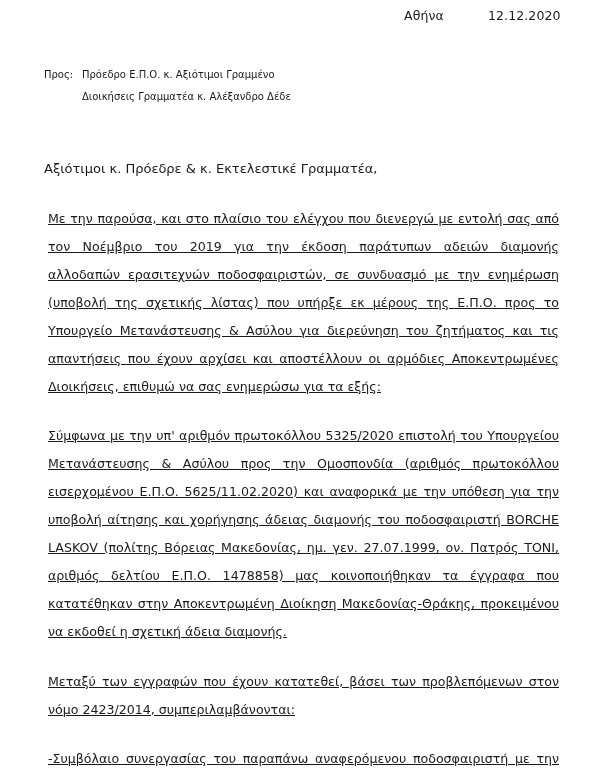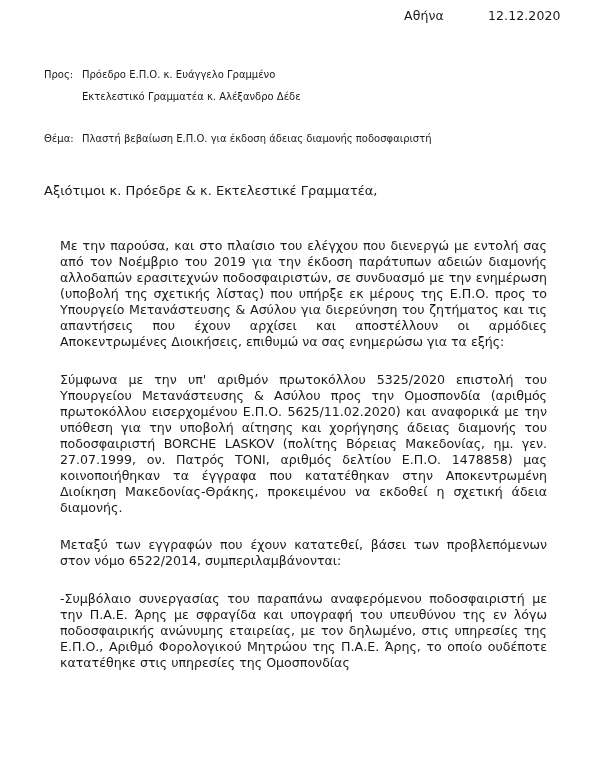--- a/index.html
+++ b/index.html
@@ -71,26 +71,27 @@
   }
   .spacer-md { height: 21px; }
   .spacer-lg { height: 30px; }
 
   .salutation {
     font-size: 13px;
     line-height: 21.5px;
     white-space: nowrap;
   }
   p.para {
-    margin: 16px;
+    margin: 4px;
     font-size: 12.6px;
-    line-height: 16px;
+    line-height: 28px;
     text-align: justify;
     text-justify: inter-word;
     hyphens: none;
+    text-decoration: underline;
   }
   p.para + p.para {
     margin-top: 21.5px;
   }
 </style>
 </head>
 <body>
 
 <div class="page">
 
@@ -98,43 +99,35 @@
     <span class="header-city">Αθήνα</span>
     <span class="header-date">12.12.2020</span>
   </div>
 
   <div class="body-area">
 
     <div class="addr-block">
       <div class="addr-line">
         <span class="addr-label">Προς:</span>
         <span class="addr-values">
-          <div>Πρόεδρο Ε.Π.Ο. κ. Ευάγγελο Γραμμένο</div>
-          <div>Εκτελεστικό Γραμματέα κ. Αλέξανδρο Δέδε</div>
+          <div>Πρόεδρο Ε.Π.Ο. κ. Αξιότιμοι Γραμμένο</div>
+          <div>Διοικήσεις Γραμματέα κ. Αλέξανδρο Δέδε</div>
         </span>
       </div>
     </div>
 
     <div class="spacer-md"></div>
 
-    <div class="addr-block">
-      <div class="addr-line">
-        <span class="addr-label">Θέμα:</span>
-        <span class="addr-values">
-          <div>Πλαστή βεβαίωση Ε.Π.Ο. για έκδοση άδειας διαμονής ποδοσφαιριστή</div>
-        </span>
-      </div>
-    </div>
 
     <div class="spacer-lg"></div>
 
     <div class="salutation">Αξιότιμοι κ. Πρόεδρε &amp; κ. Εκτελεστικέ Γραμματέα,</div>
 
     <div class="spacer-md"></div>
 
     <p class="para">Με την παρούσα, και στο πλαίσιο του ελέγχου που διενεργώ με εντολή σας από τον Νοέμβριο του 2019 για την έκδοση παράτυπων αδειών διαμονής αλλοδαπών ερασιτεχνών ποδοσφαιριστών, σε συνδυασμό με την ενημέρωση (υποβολή της σχετικής λίστας) που υπήρξε εκ μέρους της Ε.Π.Ο. προς το Υπουργείο Μετανάστευσης &amp; Ασύλου για διερεύνηση του ζητήματος και τις απαντήσεις που έχουν αρχίσει και αποστέλλουν οι αρμόδιες Αποκεντρωμένες Διοικήσεις, επιθυμώ να σας ενημερώσω για τα εξής:</p>
     <p class="para">Σύμφωνα με την υπ' αριθμόν πρωτοκόλλου 5325/2020  επιστολή του Υπουργείου Μετανάστευσης &amp; Ασύλου προς την Ομοσπονδία (αριθμός πρωτοκόλλου εισερχομένου Ε.Π.Ο. 5625/11.02.2020) και αναφορικά με την υπόθεση για την υποβολή αίτησης και χορήγησης άδειας διαμονής του ποδοσφαιριστή BORCHE LASKOV (πολίτης Βόρειας Μακεδονίας, ημ. γεν. 27.07.1999, ον. Πατρός TONI, αριθμός δελτίου Ε.Π.Ο. 1478858) μας κοινοποιήθηκαν τα έγγραφα που κατατέθηκαν στην Αποκεντρωμένη Διοίκηση Μακεδονίας-Θράκης, προκειμένου να εκδοθεί η σχετική άδεια διαμονής.</p>
-    <p class="para">Μεταξύ των εγγραφών που έχουν κατατεθεί, βάσει των προβλεπόμενων στον νόμο 6522/2014, συμπεριλαμβάνονται:</p>
+    <p class="para">Μεταξύ των εγγραφών που έχουν κατατεθεί, βάσει των προβλεπόμενων στον νόμο 2423/2014, συμπεριλαμβάνονται:</p>
     <p class="para">-Συμβόλαιο συνεργασίας του παραπάνω αναφερόμενου ποδοσφαιριστή με την Π.Α.Ε. Άρης με σφραγίδα και υπογραφή του υπευθύνου της εν λόγω ποδοσφαιρικής ανώνυμης εταιρείας, με τον δηλωμένο, στις υπηρεσίες της Ε.Π.Ο., Αριθμό Φορολογικού Μητρώου της Π.Α.Ε. Άρης,  το οποίο ουδέποτε κατατέθηκε στις υπηρεσίες της Ομοσπονδίας</p>
 
   </div>
 
 </div>
 
 </body></html>

